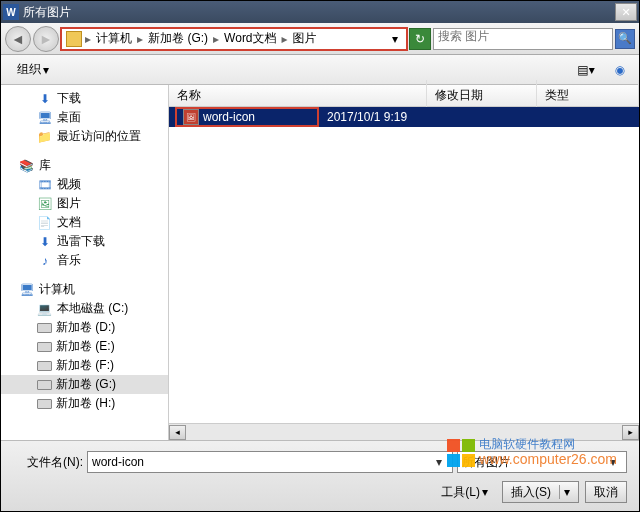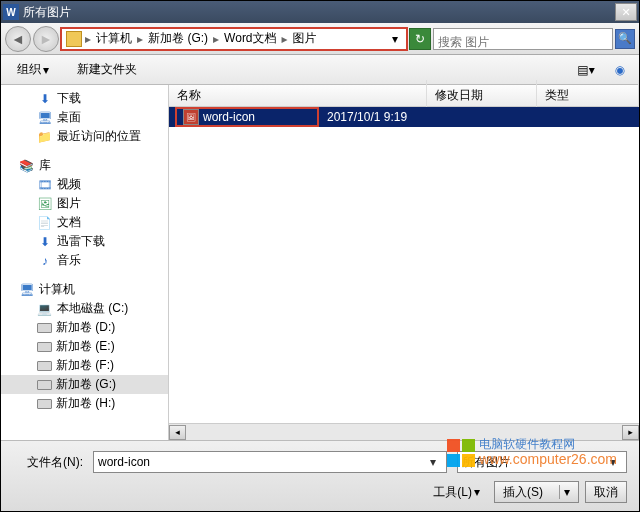--- a/index.html
+++ b/index.html
@@ -11,21 +11,21 @@
 .winbtn{width:22px;height:18px;background:linear-gradient(#e8e8e8,#c8c8c8);border:1px solid #888;display:flex;align-items:center;justify-content:center;font-size:11px;cursor:pointer}
 .navbar{height:32px;background:linear-gradient(#f5f5f5,#e0e0e0);border-bottom:1px solid #aaa;display:flex;align-items:center;padding:2px 4px;gap:2px}
 .navbtn{width:26px;height:26px;border:1px solid #999;border-radius:13px;background:radial-gradient(#f0f0f0,#c8c8c8);display:flex;align-items:center;justify-content:center;font-size:14px;color:#666;cursor:pointer}
 .crumb{flex:1;height:22px;background:#fff;border:1px solid #999;display:flex;align-items:center;padding:0 2px;gap:0}
 .crumb.hl{outline:2px solid #d04030;outline-offset:-1px}
 .cicon{width:16px;height:16px;background:#f0c858;border:1px solid #c09020;margin:0 2px}
 .seg{padding:0 4px;color:#000;cursor:pointer}
 .sep{color:#666;padding:0 1px}
 .dd{padding:0 6px;color:#000;cursor:pointer}
 .refresh{width:22px;height:22px;background:#3a893a;border:1px solid #2a6a2a;display:flex;align-items:center;justify-content:center;color:#fff;font-size:12px;cursor:pointer}
-.search{width:180px;height:22px;background:#fff;border:1px solid #999;display:flex;align-items:flex-end;padding:0 4px}
+.search{width:180px;height:22px;background:#fff;border:1px solid #999;display:flex;align-items:flex-start;padding:0 4px}
 .search input{flex:1;border:none;outline:none;font-size:12px;color:#888}
 .sicon{width:20px;height:20px;background:#4a7ac8;border:1px solid #3a5a98;display:flex;align-items:center;justify-content:center;color:#fff;font-size:11px;cursor:pointer}
 .toolbar{height:30px;background:linear-gradient(#f8f8f8,#e8e8e8);border-bottom:1px solid #bbb;display:flex;align-items:center;padding:0 8px;gap:12px}
 .tbtn{padding:2px 8px;cursor:pointer;display:flex;align-items:center;gap:2px}
 .tic{width:22px;height:22px;display:flex;align-items:center;justify-content:center;cursor:pointer}
 .body{flex:1;display:flex;background:#fff;min-height:0}
 .tree{width:168px;border-right:1px solid #ccc;overflow:auto;padding:4px 0}
 .tnode{display:flex;align-items:center;padding:1px 0 1px 22px;gap:4px;cursor:pointer;height:19px}
 .tnode.l1{padding-left:18px;font-weight:normal}
 .tnode.l2{padding-left:36px}
@@ -39,28 +39,28 @@
 .lrows{flex:1;overflow:auto;position:relative}
 .lrow{height:20px;display:flex;align-items:center;cursor:pointer}
 .lrow.sel{background:#0a246a;color:#fff}
 .lc{padding:0 8px;display:flex;align-items:center;gap:4px;overflow:hidden}
 .lc.name.hl{outline:2px solid #d04030;outline-offset:-2px;height:20px}
 .fi{width:16px;height:16px;background:#fff;border:1px solid #888;display:flex;align-items:center;justify-content:center;font-size:8px}
 .hscroll{height:17px;background:#e8e8e8;border-top:1px solid #ccc;display:flex;align-items:center}
 .hsbtn{width:17px;height:15px;background:linear-gradient(#f0f0f0,#d0d0d0);border:1px solid #999;display:flex;align-items:center;justify-content:center;font-size:9px;cursor:pointer}
 .hstrack{flex:1;height:15px;background:#e8e8e8}
 .footer{background:linear-gradient(#f0f0f0,#dcdcdc);padding:10px 12px 8px 12px;border-top:1px solid #bbb}
-.frow{display:flex;align-items:center;gap:10px;margin-bottom:8px}
+.frow{display:flex;align-items:center;gap:4px;margin-bottom:8px}
 .flabel{width:70px;text-align:right}
 .finput{flex:1;height:22px;background:#fff;border:1px solid #888;display:flex;align-items:center;padding:0 4px}
 .finput input{flex:1;border:none;outline:none}
 .fdd{width:18px;text-align:center;cursor:pointer;color:#333}
 .fsel{width:170px;height:22px;background:#fff;border:1px solid #888;display:flex;align-items:center;padding:0 4px}
 .fbtns{display:flex;justify-content:flex-end;gap:6px;align-items:center}
-.fbtn{height:22px;padding:8px 8px;background:linear-gradient(#f8f8f8,#d8d8d8);border:1px solid #888;display:flex;align-items:center;gap:16px;cursor:pointer}
+.fbtn{height:22px;padding:8px 8px;background:linear-gradient(#f8f8f8,#d8d8d8);border:1px solid #888;display:flex;align-items:center;gap:8px;cursor:pointer}
 .wm{position:absolute;right:22px;bottom:44px;display:flex;align-items:center;gap:4px;opacity:.95}
 .winlogo{width:28px;height:28px;display:grid;grid-template:1fr 1fr/1fr 1fr;gap:2px}
 .winlogo div:nth-child(1){background:#f25022}.winlogo div:nth-child(2){background:#7fba00}.winlogo div:nth-child(3){background:#00a4ef}.winlogo div:nth-child(4){background:#ffb900}
 .wmtxt{font-size:13px;color:#3a7ac8;line-height:1.1}
 .wmtxt .u{font-size:14px;color:#f08030}
 </style>
 </head>
 <body>
 
 <div class="win">
@@ -92,21 +92,20 @@
       <input placeholder="搜索 图片" style="">
     </div>
     <div class="sicon">🔍</div>
   </div>
 
   <div class="toolbar">
     <div class="tbtn">
         <span>组织</span> 
         <span>▾</span>
       </div>
-    <div class="tbtn">新建文件夹</div>
     <div style="flex:1"></div>
     <div class="tic">▤▾</div>
     <div class="tic" style="color:#2a6ac8">◉</div>
   </div>
 
   <div class="body">
     <div class="tree">
       <div class="tnode l2">
           <span class="ti" style="color:#2a6ac8">⬇</span>
           <span>下载</span>

